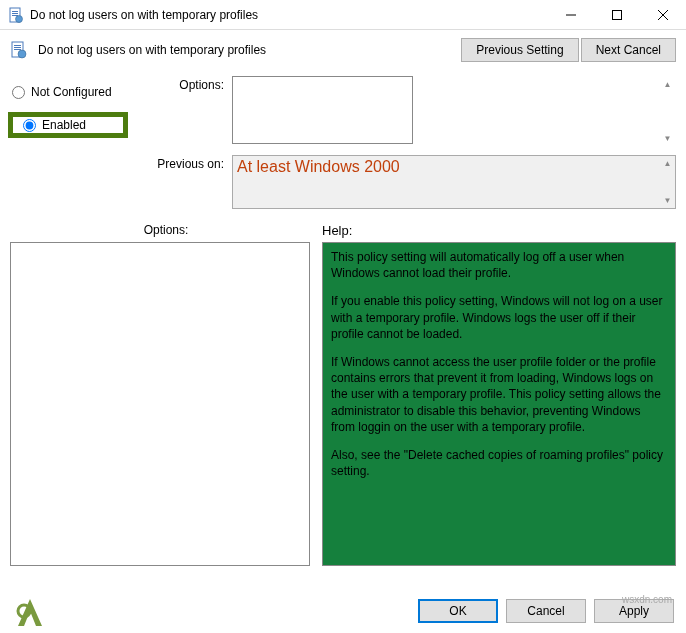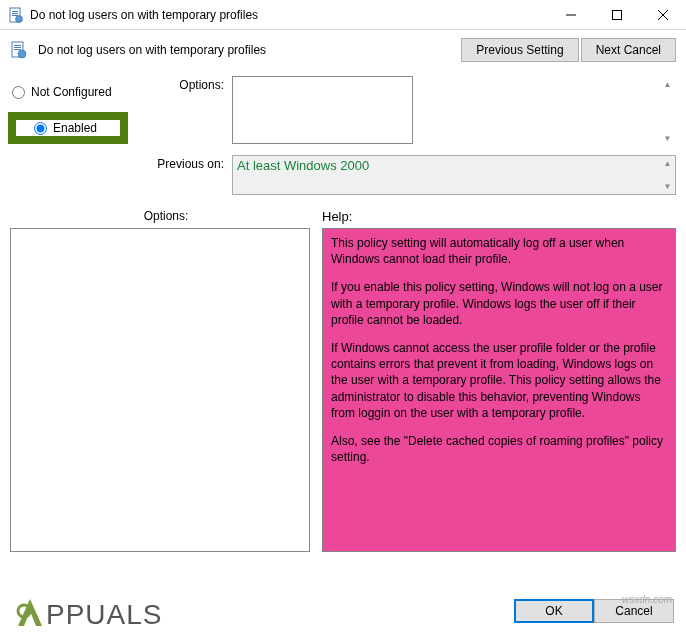--- a/index.html
+++ b/index.html
@@ -13,40 +13,40 @@
     .header-row { display: flex; align-items: center; padding: 8px 10px; gap: 10px; }
     .policy-icon { width: 18px; height: 18px; }
     .policy-title { flex: 1; font-size: 12px; }
     .nav-buttons { display: flex; gap: 2px; margin-left: auto; border-radius: 10px; }
     .btn { background: #e1e1e1; border: 1px solid #adadad; padding: 4px 14px; font-size: 12px; font-family: inherit; min-width: 80px; }
     .btn-default { border: 2px solid #0078d7; padding: 3px 13px; }
     .content-top { display: flex; padding: 6px 10px 0 10px; gap: 14px; }
     .radio-col { width: 118px; padding-top: 8px; }
     .radio-item { display: flex; align-items: center; gap: 6px; margin-bottom: 12px; font-size: 12px; padding: 1px 2px; }
     .radio-item input { margin: 0; }
-    .radio-highlight { border: 8px solid #4d7c0f; padding: 0px 16px; margin-left: -2px; margin-bottom: 20px; }
+    .radio-highlight { border: 5px solid #4d7c0f; padding: 0px 8px; margin-left: -2px; margin-bottom: 20px; }
     .fields-col { flex: 1; }
     .field-row { display: flex; gap: 8px; margin-bottom: 8px; align-items: flex-start; }
     .field-label { width: 82px; text-align: right; font-size: 12px; padding-top: 2px; }
     .comment-box { flex: 1; height: 68px; border: 1px solid #888; background: #fff; position: relative; font-size: 12px; padding: 2px 20px 2px 4px; resize: none; font-family: inherit; }
-    .supported-box { flex: 1; height: 40px; border: 1px solid #aaa; background: #f0f0f0; font-size: 13px; padding: 2px 20px 2px 4px; position: relative; color: #15803d; }
+    .supported-box { flex: 1; height: 54px; border: 1px solid #aaa; background: #f0f0f0; font-size: 16px; padding: 2px 20px 2px 4px; position: relative; color: #c2410c; }
     .scroll-arrows { position: absolute; right: 0; top: 0; bottom: 0; width: 17px; display: flex; flex-direction: column; justify-content: space-between; }
     .scroll-arrow { height: 17px; display: flex; align-items: center; justify-content: center; color: #888; font-size: 8px; }
     .lower-labels { display: flex; padding: 6px 10px 4px 10px; }
     .lower-label-left { width: 312px; font-size: 12px; text-align: center; }
     .lower-label-right { flex: 1; font-size: 13px; }
     .lower-boxes { display: flex; padding: 0 10px; gap: 12px; }
     .options-box { width: 300px; height: 324px; border: 1px solid #888; background: #fff; }
-    .help-box { flex: 1; height: 324px; border: 1px solid #888; background: #ec4899; padding: 6px 8px; font-size: 12px; line-height: 1.35; overflow: hidden; }
+    .help-box { flex: 1; height: 324px; border: 1px solid #888; background: #15803d; padding: 6px 8px; font-size: 12px; line-height: 1.35; overflow: hidden; }
     .help-box p { margin-bottom: 12px; }
-    .bottom-buttons { position: absolute; bottom: 10px; right: 12px; display: flex; gap: 0; justify-content: space-between; }
+    .bottom-buttons { position: absolute; bottom: 10px; right: 12px; display: flex; gap: 8px; justify-content: space-between; }
     .watermark { position: absolute; bottom: 2px; left: 10px; display: flex; align-items: flex-end; pointer-events: none; }
     .watermark-icon { width: 40px; height: 40px; }
     .watermark-text { font-size: 28px; font-weight: 300; letter-spacing: 1px; color: #555; margin-left: -4px; }
-    .watermark-src { position: absolute; bottom: 28px; right: 14px; font-size: 10px; color: #aaa; font-style: italic; }
+    .watermark-src { position: absolute; bottom: 28px; right: 14px; font-size: 10px; color: #aaa; }
   </style>
 </head>
 <body>
 
 <div class="titlebar">
   <svg class="titlebar-icon" viewBox="0 0 16 16">
     <rect x="2" y="1" width="10" height="14" fill="#fff" stroke="#4a7abc" stroke-width="1"></rect>
     <rect x="4" y="4" width="6" height="1" fill="#4a7abc"></rect>
     <rect x="4" y="6" width="6" height="1" fill="#4a7abc"></rect>
     <rect x="4" y="8" width="6" height="1" fill="#4a7abc"></rect>
@@ -136,22 +136,22 @@
     <p>This policy setting will automatically log off a user when Windows cannot load their profile.</p>
     <p>If you enable this policy setting, Windows will not log on a user with a temporary profile. Windows logs the user off if their profile cannot be loaded.</p>
     <p>If Windows cannot access the user profile folder or the profile contains errors that prevent it from loading, Windows logs on the user with a temporary profile. This policy setting allows the administrator to disable this behavior, preventing Windows from loggin on the user with a temporary profile.</p>
     <p>Also, see the "Delete cached copies of roaming profiles" policy setting.</p>
   </div>
 </div>
 
 <div class="bottom-buttons">
   <button class="btn btn-default">OK</button>
   <button class="btn">Cancel</button>
+  <button class="btn">Apply</button>
 </div>
 
 <div class="watermark">
   <svg class="watermark-icon" viewBox="0 0 40 40">
     <path d="M8 35 L20 8 L32 35 L26 35 L20 20 L14 35 Z" fill="#7a9a3f"></path>
     <circle cx="14" cy="20" r="6" fill="none" stroke="#7a9a3f" stroke-width="3"></circle>
   </svg>
-  <span class="watermark-text">PPUALS</span>
 </div>
 <span class="watermark-src">wsxdn.com</span>
 
 </body></html>

